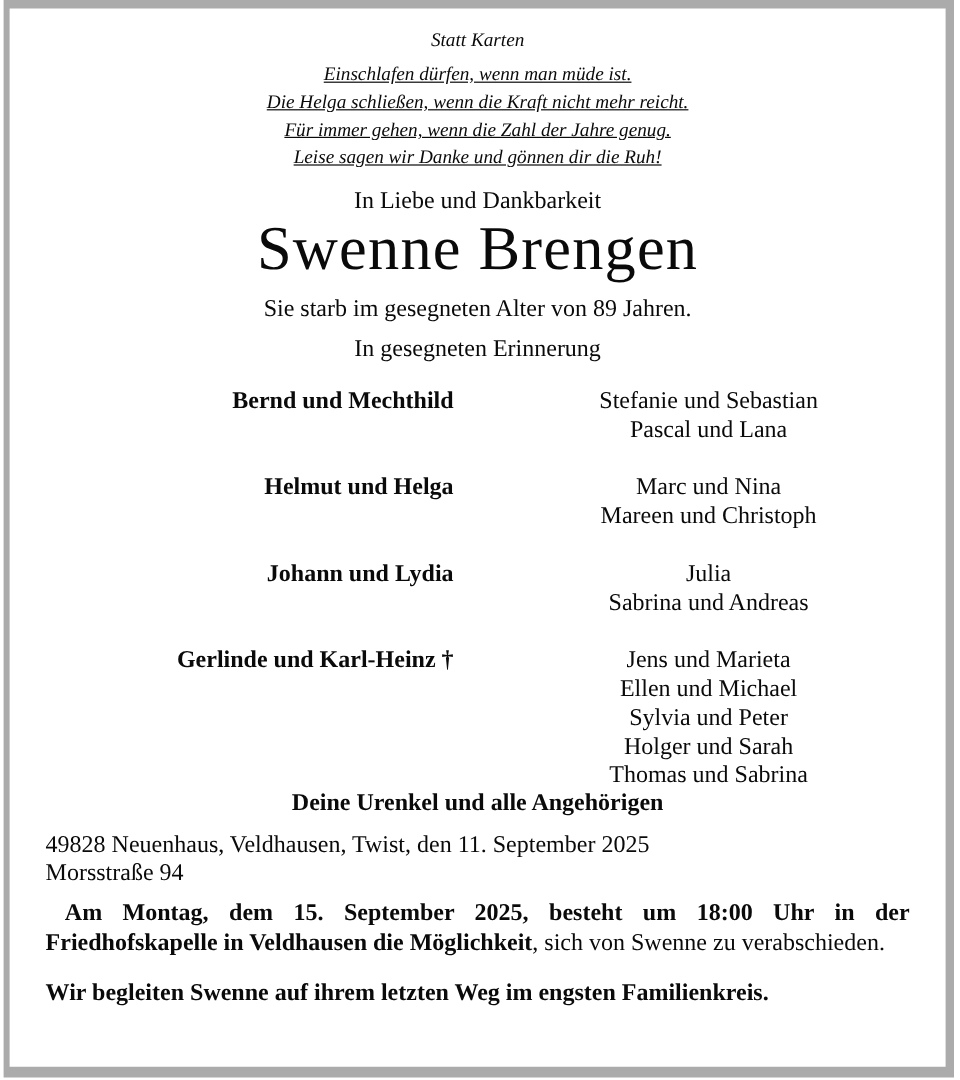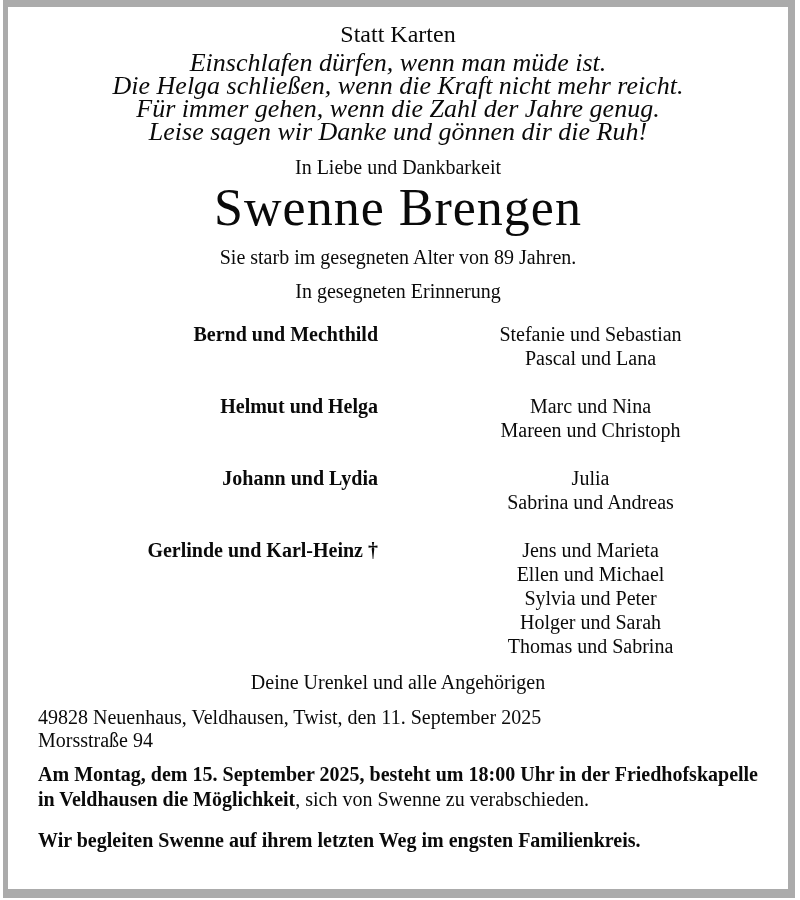--- a/index.html
+++ b/index.html
@@ -25,29 +25,31 @@
     border-style: solid;
     border-color: #ababab;
     border-width: 7px 7px 9px 5px;
     background: #ffffff;
   }
   .content {
     padding: 10px 30px 0 30px;
   }
   .center { text-align: center; }
   .statt-karten {
-    font-size: 24px;
+    font-size: 16px;
     line-height: 22px;
     margin-top: 6px;
+    font-style: italic;
   }
   .poem {
     font-style: italic;
-    font-size: 26px;
+    font-size: 16px;
     line-height: 23px;
     margin-top: 6px;
+    text-decoration: underline;
   }
   .intro-line {
     font-size: 20px;
     line-height: 22px;
     margin-top: 13px;
   }
   .deceased-name {
     font-size: 52px;
     line-height: 56px;
     margin-top: 2px;
@@ -78,37 +80,36 @@
     line-height: 24px;
   }
   .family-parents {
     font-weight: bold;
     text-align: right;
   }
   .family-children {
     text-align: center;
   }
   .closing-family {
-    font-weight: normal;
+    font-weight: bold;
     font-size: 20px;
     line-height: 22px;
-    margin-top: 13px;
   }
   .address-block {
     font-size: 20px;
     line-height: 23px;
     margin-top: 13px;
   }
   .funeral-para {
     font-size: 20px;
     line-height: 25px;
     margin-top: 10px;
     text-align: justify;
   }
-  .funeral-para .bold-part { font-weight: bold; }
+  .funeral-para .bold-part { font-weight: bold; margin-left: 16px; }
   .final-line {
     font-weight: bold;
     font-size: 20px;
     line-height: 23px;
     margin-top: 17px;
   }
 </style>
 </head>
 <body>
 

